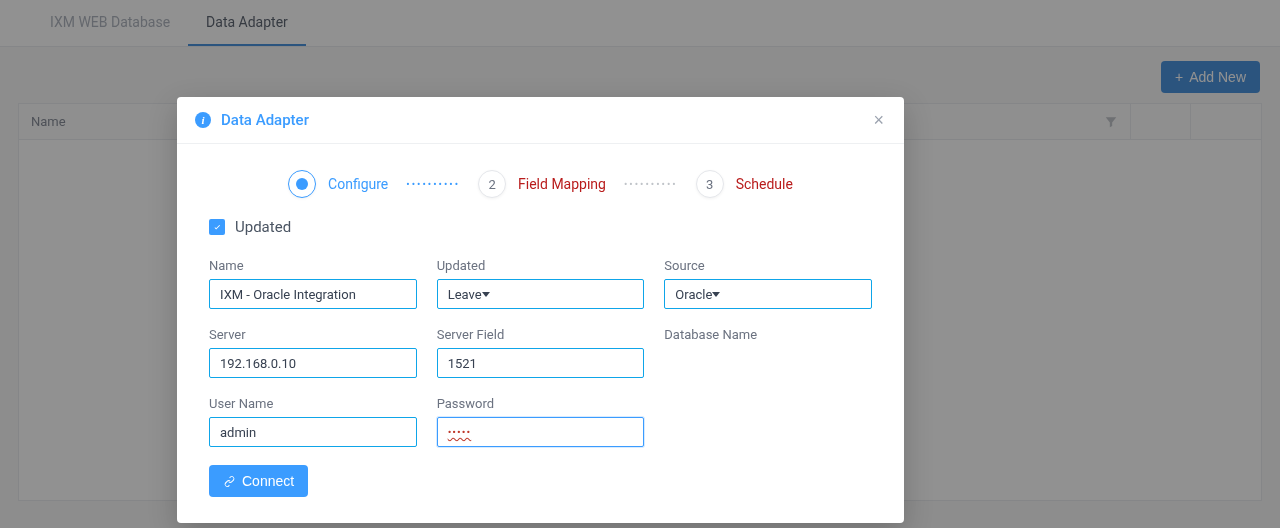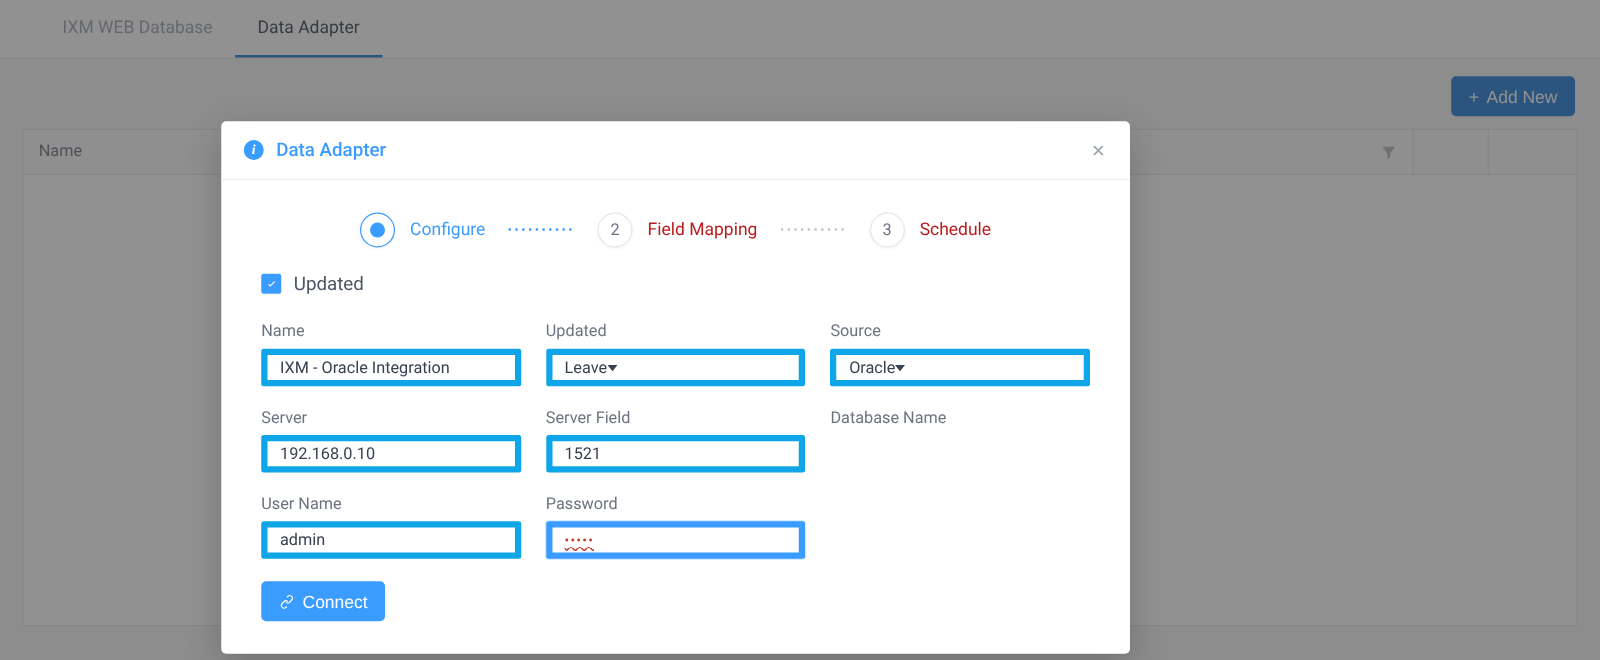--- a/index.html
+++ b/index.html
@@ -51,21 +51,21 @@
 
 .modal-body { padding: 0 32px 26px; }
 .status-row { display: flex; align-items: center; gap: 10px; margin-bottom: 22px; }
 .chk { width: 16px; height: 16px; background: #3b9cff; border-radius: 2px; display: flex; align-items: center; justify-content: center; }
 .chk svg { width: 11px; height: 11px; }
 .status-label { color: #4b5563; font-size: 15px; }
 
 .form-grid { display: grid; grid-template-columns: repeat(3, 1fr); column-gap: 20px; row-gap: 18px; }
 .form-field { display: flex; flex-direction: column; gap: 6px; }
 .form-field label { font-size: 13px; color: #6b7280; }
-.input, .select { height: 30px; border: 5px solid #0ea5e9; border-radius: 2px; padding: 0 10px; font-size: 13px; color: #374151; background: #fff; font-family: inherit; }
+.input, .select { height: 30px; border: 1px solid #0ea5e9; border-radius: 2px; padding: 0 10px; font-size: 13px; color: #374151; background: #fff; font-family: inherit; }
 .input.focused { border-color: #3b9cff; box-shadow: 0 0 0 1px rgba(59,156,255,.2); }
 .select { display: flex; align-items: center; justify-content: flex-start; cursor: pointer; }
 .caret { width: 0; height: 0; border-left: 4px solid transparent; border-right: 4px solid transparent; border-top: 5px solid #374151; }
 .pwd-dots { color: #c0392b; text-decoration: underline wavy #c0392b; font-size: 11px; letter-spacing: 1px; }
 
 .btn-connect { margin-top: 18px; background: #3b9cff; color: #fff; border: none; border-radius: 4px; padding: 8px 14px; font-size: 14px; cursor: pointer; display: inline-flex; align-items: center; gap: 6px; }
 .link-icon { width: 13px; height: 13px; }
 </style>
 </head>
 <body>

